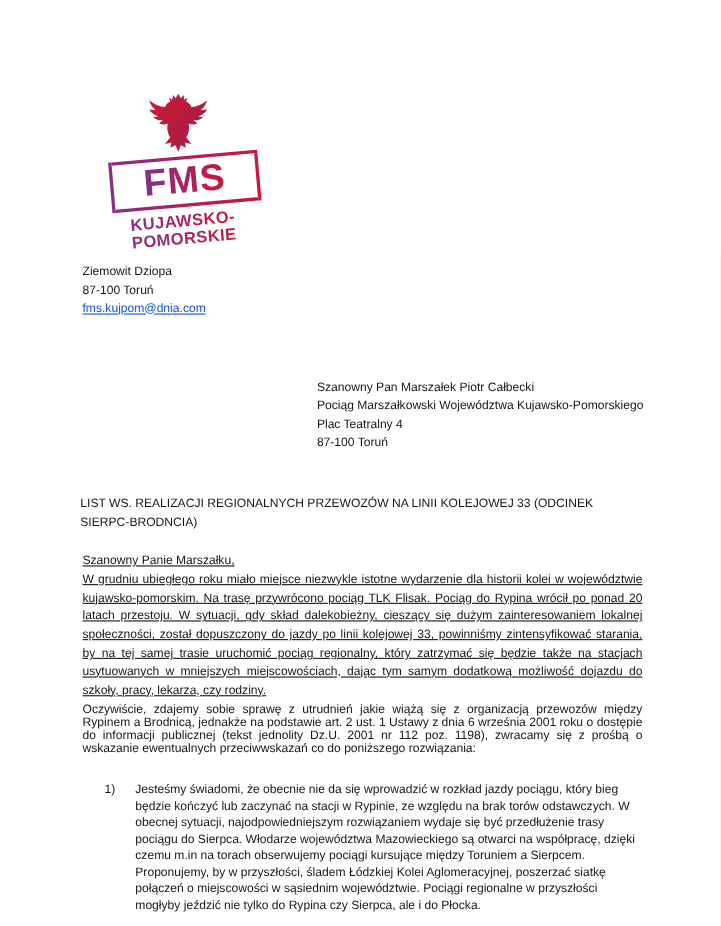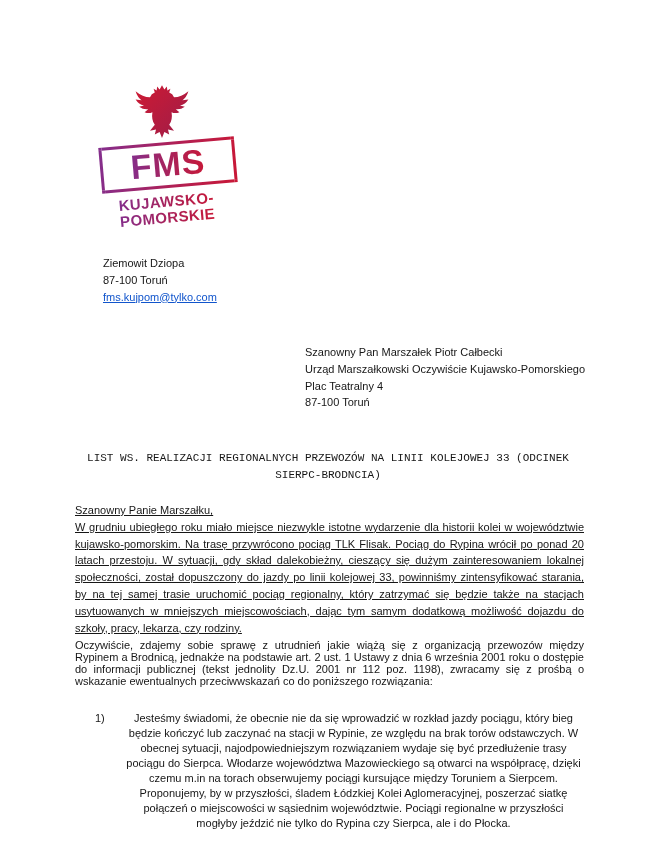--- a/index.html
+++ b/index.html
@@ -39,38 +39,38 @@
     letter-spacing:1px; padding-bottom:3px;
   }
   .region {
     position:absolute; left:20px; top:114px;
     transform:rotate(-5deg); transform-origin:0 0;
     font-weight:bold; font-size:15px; line-height:16px;
     letter-spacing:0.4px; white-space:nowrap;
   }
 
   
-  .sender { position:absolute; left:75px; top:255px; line-height:16.8px;margin-left:28px; }
+  .sender { position:absolute; left:75px; top:239px; line-height:16.8px; }
   .sender-email { color:#1155cc; text-decoration:underline; cursor:pointer; }
   .recipient { position:absolute; right:70px; top:344px; line-height:16.8px; text-align:left; }
 
   
   .subject {
     position:absolute; left:73px; top:450px; width:510px;
-    text-align:center; line-height:17px;font-family:Liberation Mono, monospace;
+    text-align:left; line-height:17px;
   }
 
   
   .para1 { position:absolute; left:75px; top:502px; width:509px; line-height:16.8px;text-decoration:underline; }
   .para1 .just, .para2 { text-align:justify; }
   .para2 { position:absolute; left:75px; top:639px; width:509px; line-height:12px; }
   .list { position:absolute; left:75px; top:711px; width:509px; }
   .li { display:flex; line-height:15px; }
   .li-num { flex:0 0 28px; margin-left:20px; }
-  .li-text { flex:1; text-align:center; }
+  .li-text { flex:1; text-align:left; }
 </style>
 </head>
 <body>
 
 <div class="page">
 
   <div class="logo">
     <svg class="eagle" viewBox="0 0 100 100" aria-hidden="true">
       <defs>
         <linearGradient id="eg" x1="0" y1="0" x2="1" y2="1">
@@ -103,26 +103,26 @@
     </div>
     <div class="region grad-text">
       <div>KUJAWSKO-</div>
       <div>POMORSKIE</div>
     </div>
   </div>
 
   <div class="sender">
     <div>Ziemowit Dziopa</div>
     <div>87-100 Toruń</div>
-    <div><a class="sender-email">fms.kujpom@tylko.com</a></div>
+    <div><a class="sender-email">fms.kujpom@dnia.com</a></div>
   </div>
 
   <div class="recipient">
     <div>Szanowny Pan Marszałek Piotr Całbecki</div>
-    <div>Urząd Marszałkowski Oczywiście Kujawsko-Pomorskiego</div>
+    <div>Pociąg Marszałkowski Województwa Kujawsko-Pomorskiego</div>
     <div>Plac Teatralny 4</div>
     <div>87-100 Toruń</div>
   </div>
 
   <div class="subject">LIST WS. REALIZACJI REGIONALNYCH PRZEWOZÓW NA LINII KOLEJOWEJ 33 (ODCINEK SIERPC-BRODNCIA)</div>
 
   <div class="para1">
     <div>Szanowny Panie Marszałku,</div>
     <div class="just">W grudniu ubiegłego roku miało miejsce niezwykle istotne wydarzenie dla historii kolei w województwie kujawsko-pomorskim. Na trasę przywrócono pociąg TLK Flisak. Pociąg do Rypina wrócił po ponad 20 latach przestoju. W sytuacji, gdy skład dalekobieżny, cieszący się dużym zainteresowaniem lokalnej społeczności, został dopuszczony do jazdy po linii kolejowej 33, powinniśmy zintensyfikować starania, by na tej samej trasie uruchomić pociąg regionalny, który zatrzymać się będzie także na stacjach usytuowanych w mniejszych miejscowościach, dając tym samym dodatkową możliwość dojazdu do szkoły, pracy, lekarza, czy rodziny.</div>
   </div>

